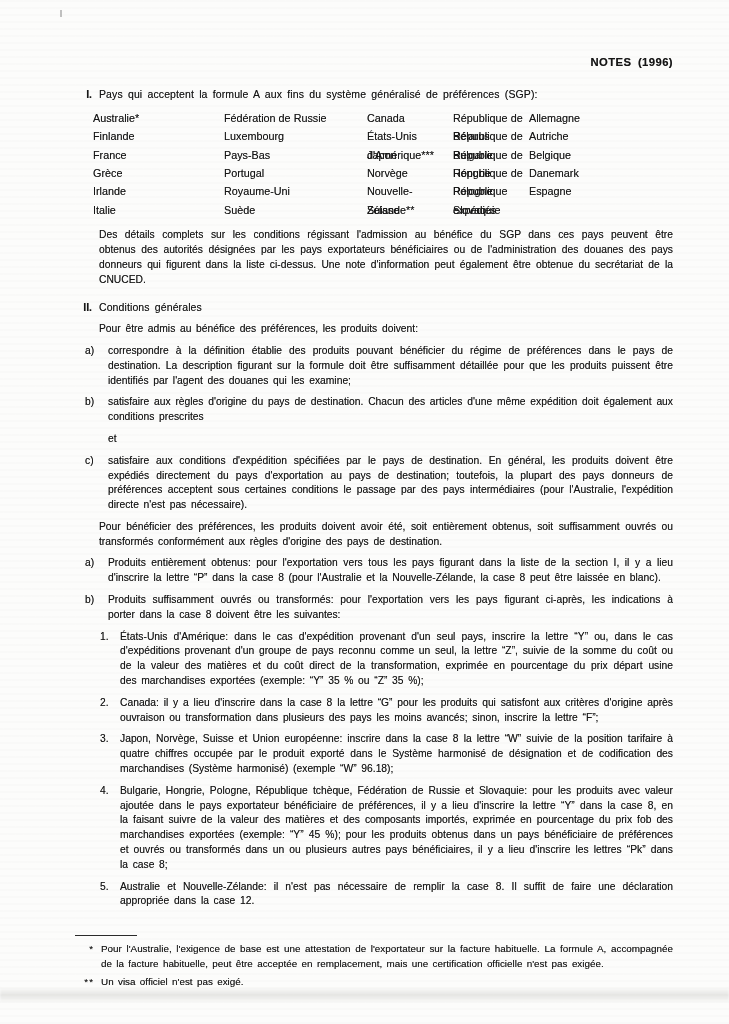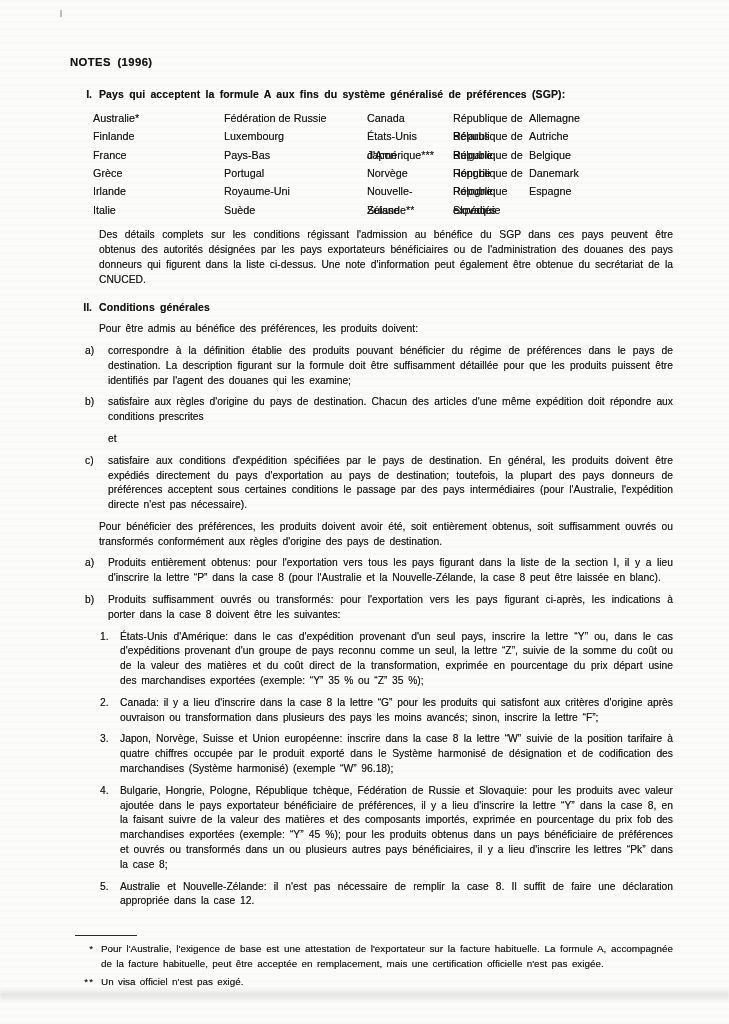--- a/index.html
+++ b/index.html
@@ -10,30 +10,30 @@
     background:#fcfcfb;
     background-image:repeating-linear-gradient(to bottom, rgba(0,0,0,0.012) 0 2px, rgba(255,255,255,0) 2px 7px);
     overflow:hidden;
     font-family:"Liberation Sans","DejaVu Sans",sans-serif;
     color:#161616;
     box-sizing:border-box;
     padding:56px 56px 0 70px;
     text-shadow:0 0 0.4px rgba(20,20,20,0.55);
   }
   .title{
-    text-align:left;
+    text-align:right;
     font-weight:bold;
     font-size:11.3px;
     letter-spacing:0.4px;
     word-spacing:3px;
     margin-bottom:19px;
   }
   .h-row{display:flex;margin-top:12px;margin-bottom:7px;}
   .roman{flex:0 0 22px;text-align:right;margin-right:7px;font-weight:bold;font-size:10.5px;line-height:14.8px;}
-  .h-text{font-weight:bold;font-size:10.5px;line-height:14.8px;word-spacing:2.2px;letter-spacing:0.1px;}
+  .h-text{font-weight:normal;font-size:10.5px;line-height:14.8px;word-spacing:2.2px;letter-spacing:0.1px;}
   .country-grid{
     display:grid;
     grid-template-columns:131px 143px 86px 76px 1fr;
     grid-auto-rows:18.4px;
     margin-left:23px;
     font-size:10.8px;
     line-height:18.4px;
     margin-bottom:3px;
   }
   .span3{grid-column:span 3;}
@@ -117,21 +117,21 @@
     <span class="h-text">Conditions générales</span>
   </div>
   <p class="p">Pour être admis au bénéfice des préférences, les produits doivent:</p>
 
   <div class="item">
     <span class="marker">a)</span>
     <div class="itext">correspondre à la définition établie des produits pouvant bénéficier du régime de préférences dans le pays de destination. La description figurant sur la formule doit être suffisamment détaillée pour que les produits puissent être identifiés par l'agent des douanes qui les examine;</div>
   </div>
   <div class="item">
     <span class="marker">b)</span>
-    <div class="itext">satisfaire aux règles d'origine du pays de destination. Chacun des articles d'une même expédition doit répondre aux conditions prescrites</div>
+    <div class="itext">satisfaire aux règles d'origine du pays de destination. Chacun des articles d'une même expédition doit également aux conditions prescrites</div>
   </div>
   <div class="item">
     <span class="marker"></span>
     <div class="itext">et</div>
   </div>
   <div class="item">
     <span class="marker">c)</span>
     <div class="itext">satisfaire aux conditions d'expédition spécifiées par le pays de destination. En général, les produits doivent être expédiés directement du pays d'exportation au pays de destination; toutefois, la plupart des pays donneurs de préférences acceptent sous certaines conditions le passage par des pays intermédiaires (pour l'Australie, l'expédition directe n'est pas nécessaire).</div>
   </div>
 

